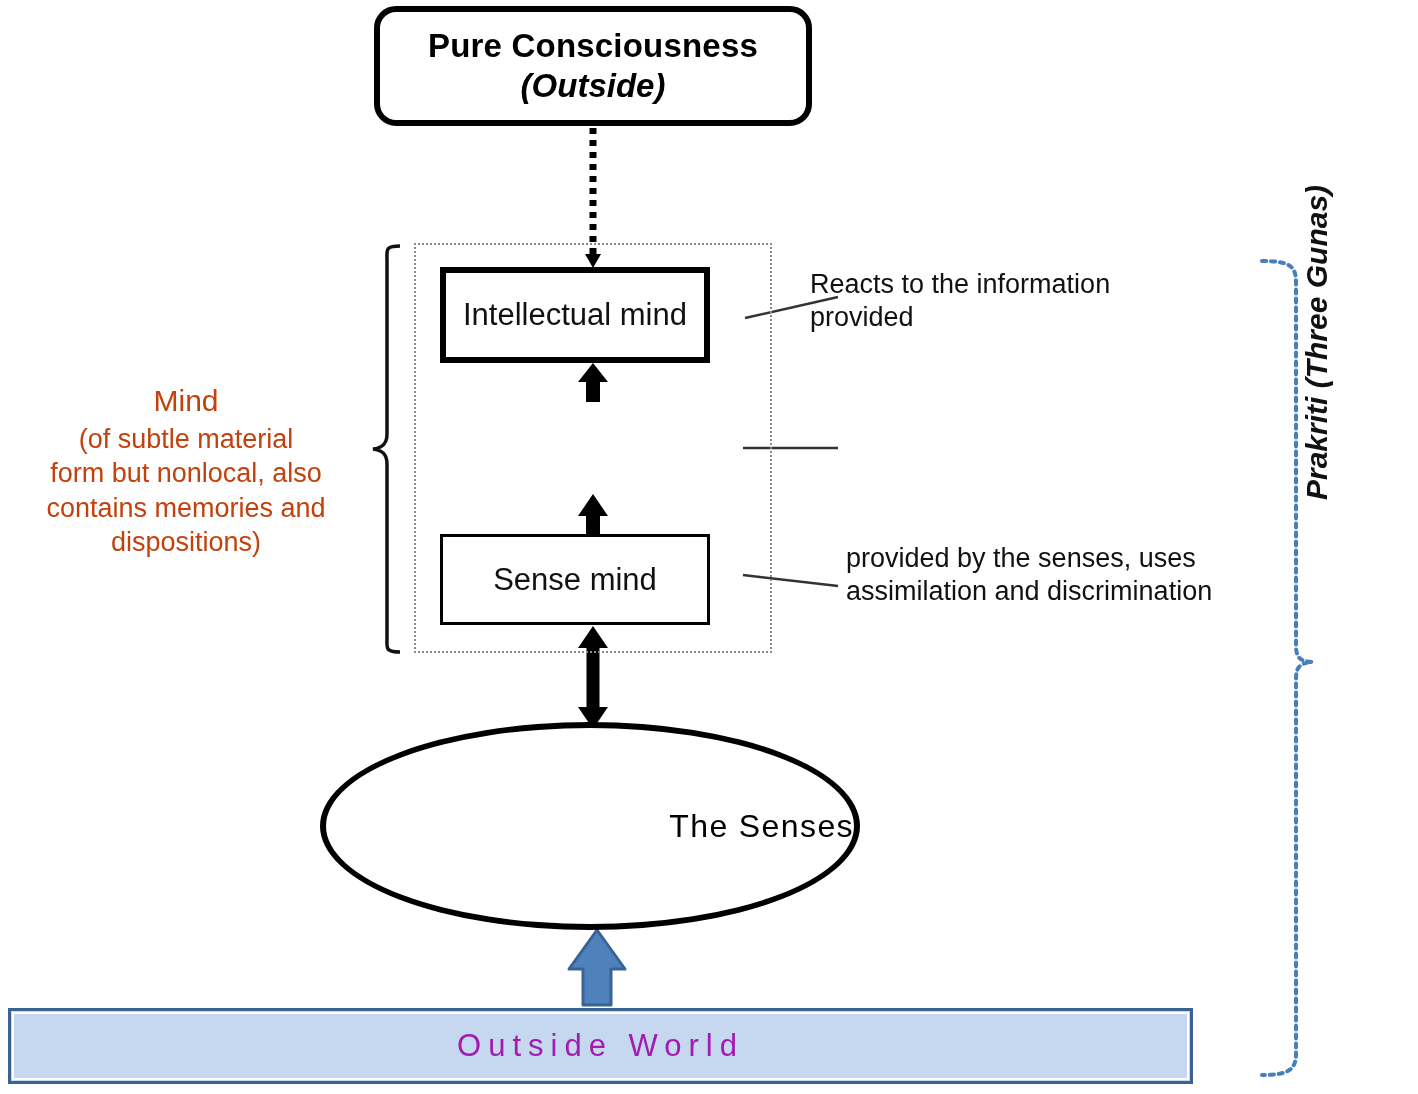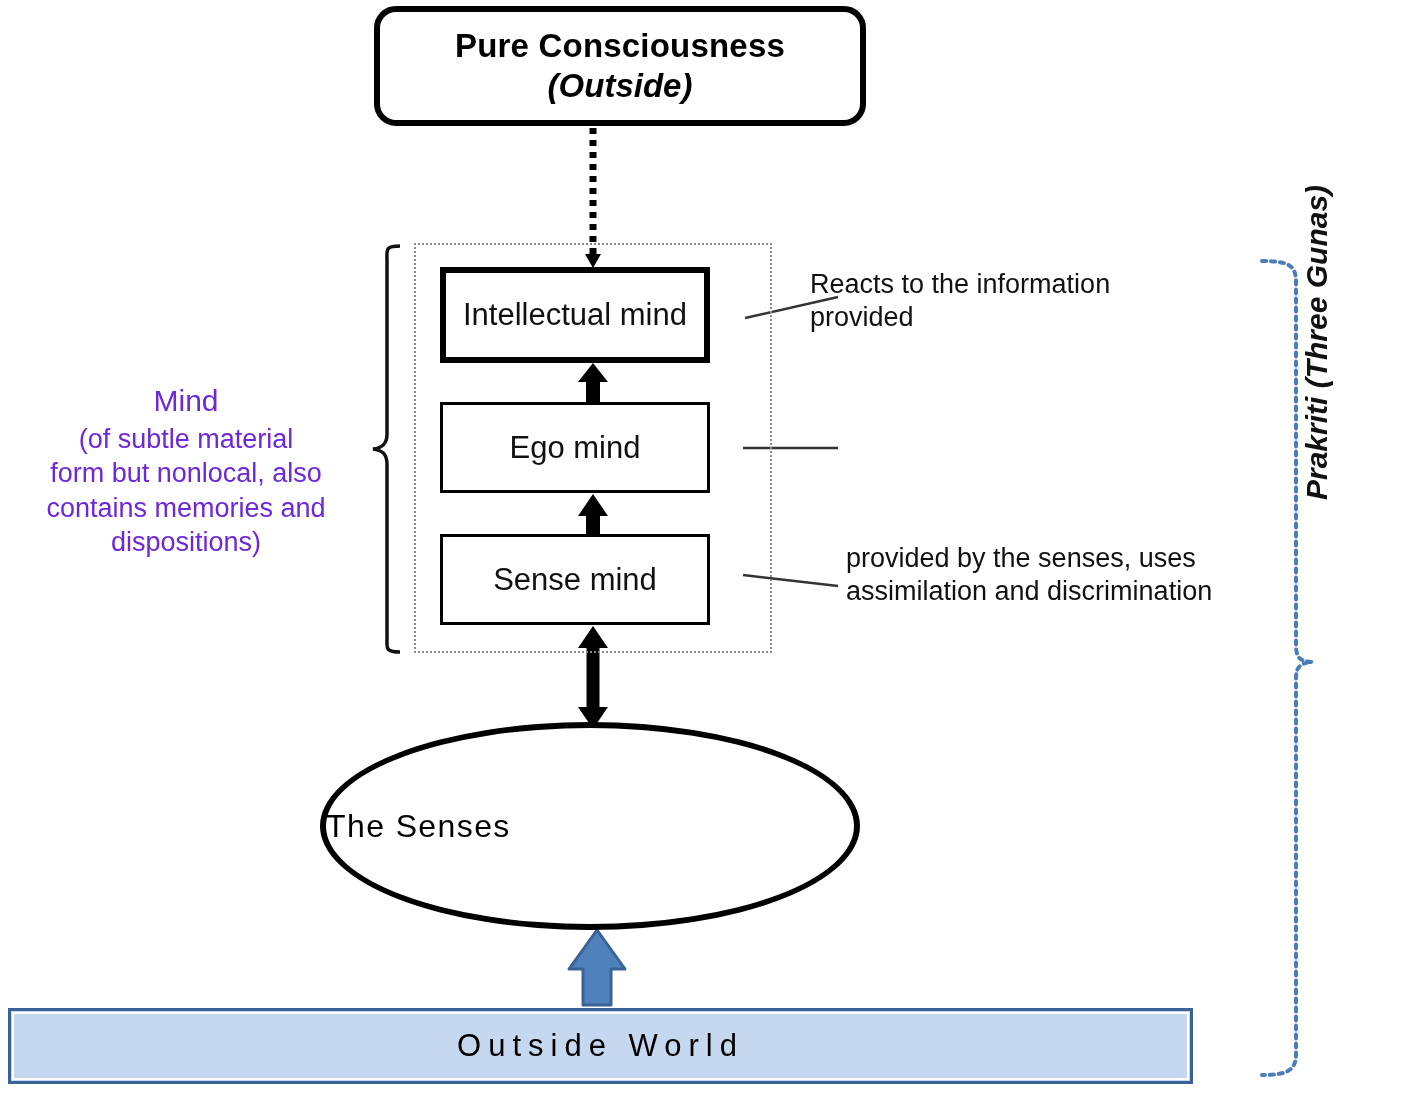--- a/index.html
+++ b/index.html
@@ -17,21 +17,21 @@
     height: 1094px;
     overflow: hidden;
     background: #ffffff;
   }
   .abs { position: absolute; }
 
   
   #purusha-box {
     left: 374px;
     top: 6px;
-    width: 492px;
+    width: 438px;
     height: 120px;
     border: 6px solid #000;
     border-radius: 22px;
     background: #fff;
     box-sizing: border-box;
     display: flex;
     flex-direction: column;
     align-items: center;
     justify-content: center;
     line-height: 1.22;
@@ -90,42 +90,42 @@
     left: 320px;
     top: 722px;
     width: 540px;
     height: 208px;
     border: 6px solid #000;
     border-radius: 50%;
     background: #fff;
     box-sizing: border-box;
     display: flex;
     align-items: center;
-    justify-content: flex-start;
+    justify-content: flex-end;
     font-size: 32px;
     letter-spacing: 1.4px;
   }
 
   
   #outside-world {
     left: 8px;
     top: 1008px;
     width: 1185px;
     height: 76px;
     background: #c5d8ef;
     border: 3px solid #3a6294;
     outline: 2px solid #ffffff;
     outline-offset: -6px;
     box-sizing: border-box;
     display: flex;
     align-items: center;
     justify-content: center;
     font-size: 31px;
     letter-spacing: 7px;
-    color: #000000;
+    color: #a21caf;
   }
 
   
   .annotation {
     font-size: 27px;
     line-height: 1.22;
     color: #111;
     width: 470px;
   }
   #ann-intellectual { left: 810px; top: 268px; }
@@ -134,21 +134,21 @@
   .annotation i { font-style: italic; }
 
   
   #mind-label {
     left: 8px;
     top: 382px;
     width: 356px;
     text-align: center;
     font-size: 27px;
     line-height: 1.27;
-    color: #6d28d9;
+    color: #c2410c;
   }
   #mind-label .head { font-size: 30px; display: block; margin-bottom: 2px; }
 
   
   #prakriti-label {
     left: 1300px;
     top: 380px;
     width: 420px;
     transform: rotate(-90deg);
     transform-origin: 60px 60px;
@@ -226,23 +226,20 @@
   <div class="abs" id="purusha-box">
     <span class="l1">Pure Consciousness</span>
     <span class="l2">(Outside)</span>
   </div>
 
   <div class="abs" id="mind-dotted-box"></div>
 
   <div class="abs mind-box" id="intellectual-mind">
     <span>Intellectual mind</span>
   </div>
-  <div class="abs mind-box" id="ego-mind">
-    <span>Ego mind</span>
-  </div>
   <div class="abs mind-box" id="sense-mind">
     <span>Sense mind</span>
   </div>
 
   <div class="abs annotation" id="ann-intellectual">
     <div>Reacts to the information</div>
     <div>provided</div>
   </div>
 
 

